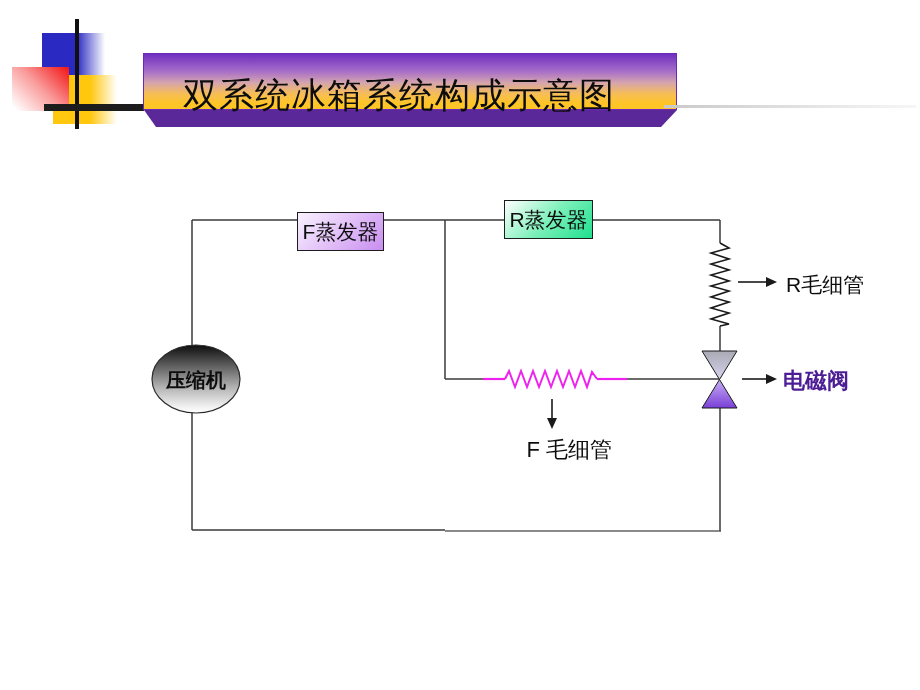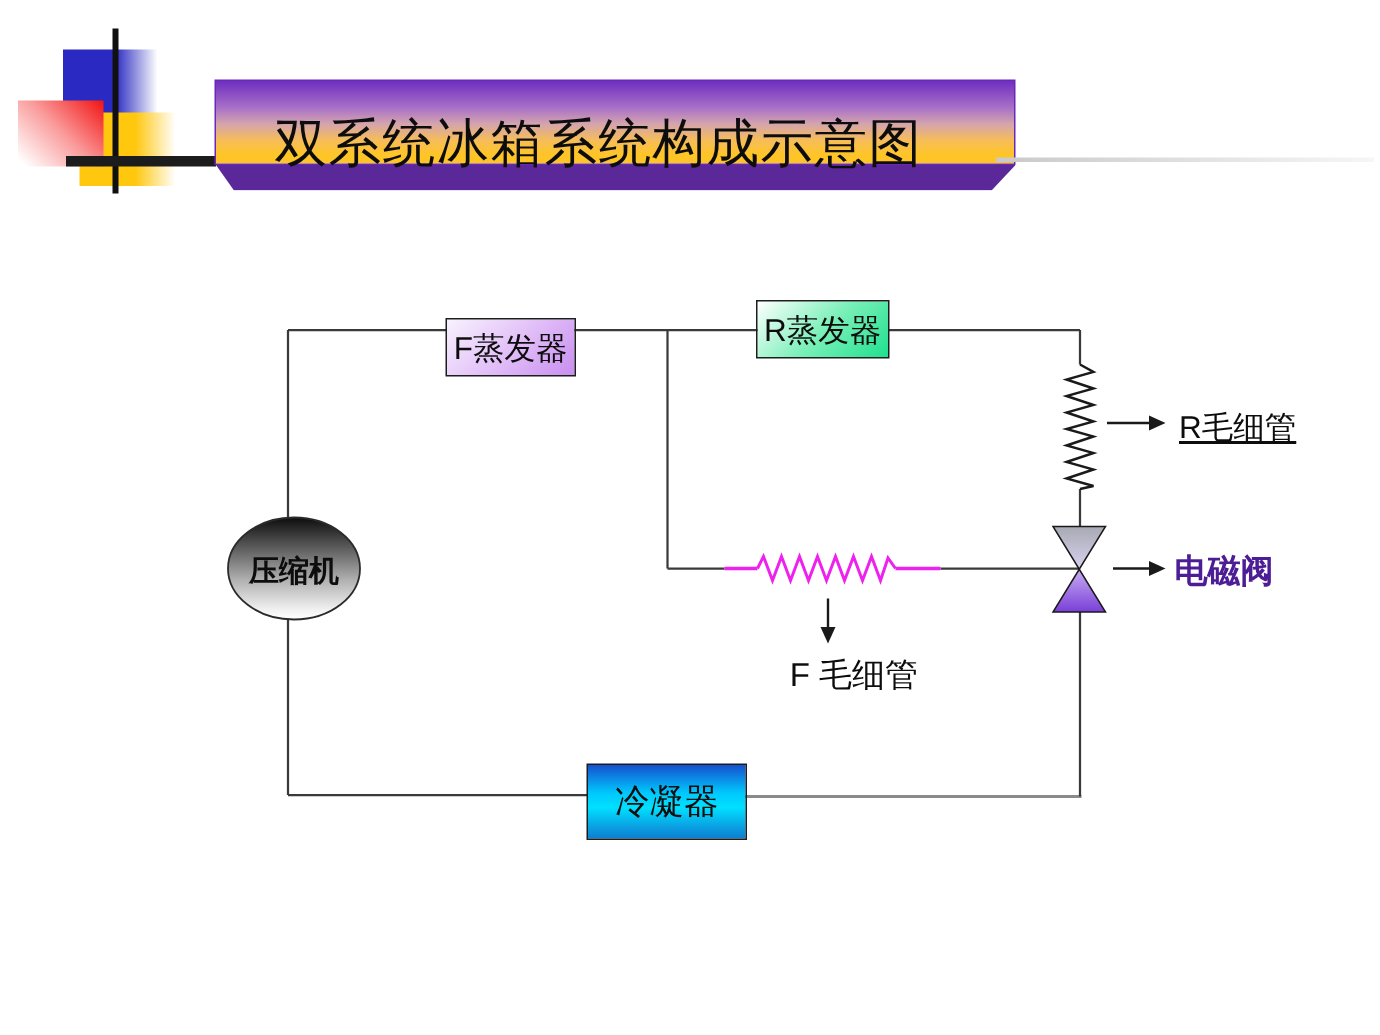--- a/index.html
+++ b/index.html
@@ -70,21 +70,21 @@
   .box-cond {
     left: 391px; top: 509px; width: 107px; height: 51px;
     background: linear-gradient(180deg, #1550cf 0%, #00c8fd 38%, #00e0ff 58%, #0b9be0 86%, #0d7fd0 100%);
     font-size: 23px;
   }
 
   .compressor-label {
     left: 151px; top: 367px; width: 90px;
     text-align: center; font-size: 20px; color: #0d0d0d; white-space: nowrap; font-weight: bold;
   }
-  .lbl-rcap { left: 786px; top: 271px; font-size: 21px; color: #0d0d0d; white-space: nowrap; text-decoration: underline; }
+  .lbl-rcap { left: 786px; top: 271px; font-size: 21px; color: #0d0d0d; white-space: nowrap; }
   .lbl-valve { left: 783px; top: 366px; font-size: 22px; font-weight: bold; color: #4c1d95; white-space: nowrap; }
   .lbl-fcap { left: 500px; top: 435px; width: 112px; text-align: right; font-size: 22px; color: #0d0d0d; white-space: nowrap; }
 
   svg.circuit { left: 0; top: 0; }
 </style>
 </head>
 <body>
 
 <div class="slide">
 
@@ -157,22 +157,19 @@
       <polygon points="547,418 557,418 552,429" fill="#1a1a1a"></polygon>
     </g>
   </svg>
 
   <div class="abs comp-box box-fevap">
     <span>F蒸发器</span>
   </div>
   <div class="abs comp-box box-revap">
     <span>R蒸发器</span>
   </div>
-  <div class="abs comp-box box-cond">
-    <span>冷凝器</span>
-  </div>
 
   <div class="abs compressor-label">压缩机</div>
   <div class="abs lbl-rcap">R毛细管</div>
   <div class="abs lbl-valve">电磁阀</div>
   <div class="abs lbl-fcap">F 毛细管</div>
 
 </div>
 
 </body></html>

